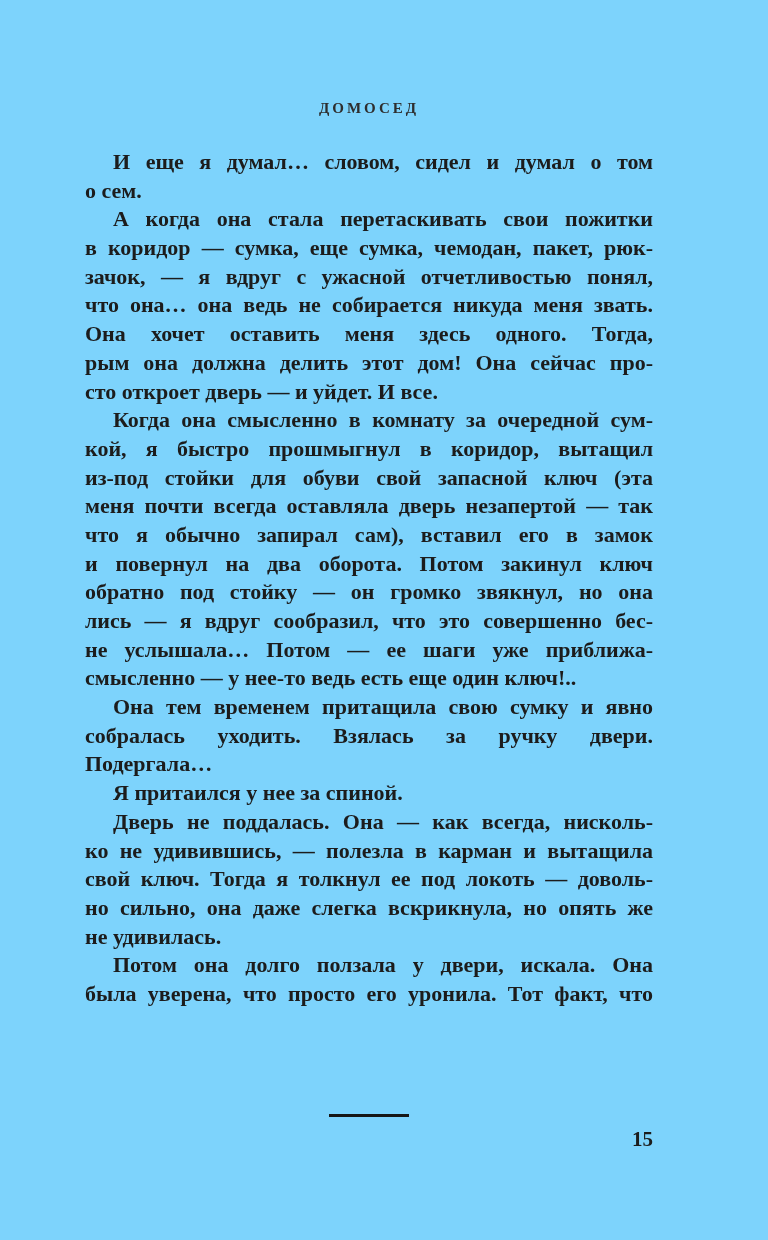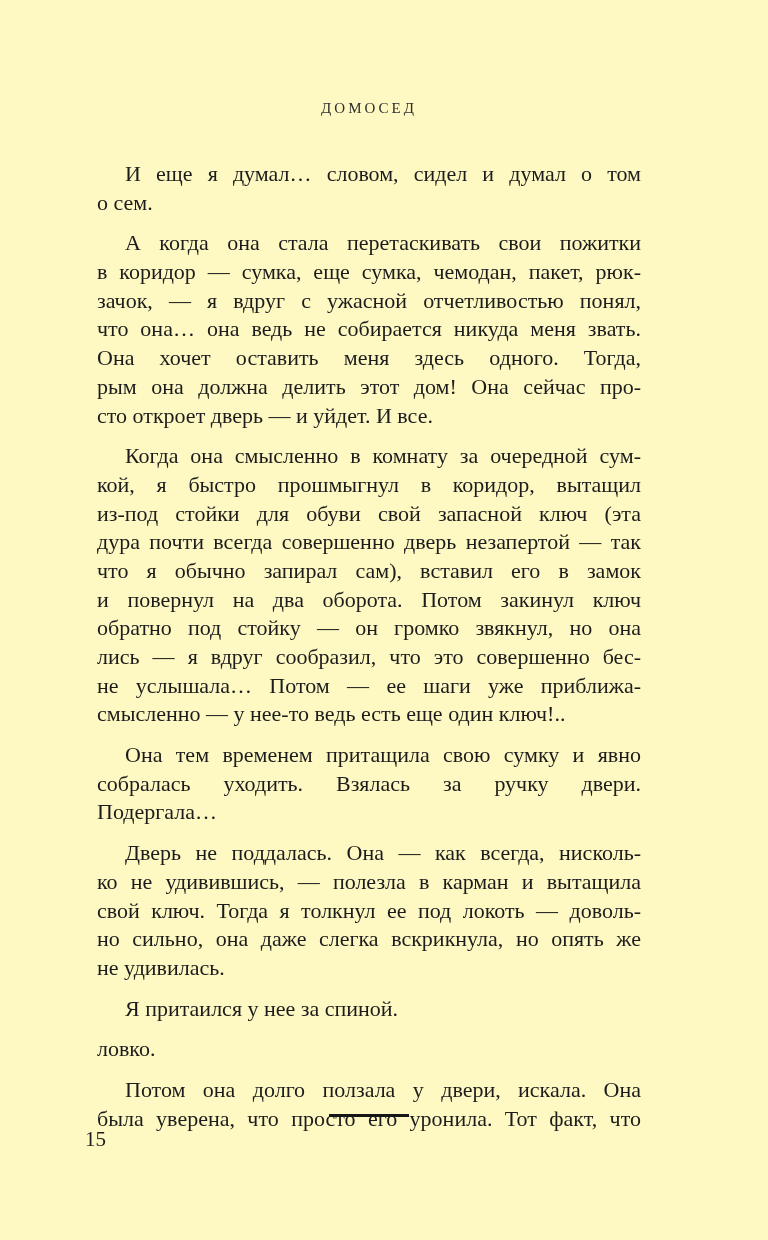--- a/index.html
+++ b/index.html
@@ -4,45 +4,46 @@
 <style>
   html, body {
     margin: 0;
     padding: 0;
     background: #ffffff;
   }
   .page {
     position: relative;
     width: 768px;
     height: 1240px;
-    background: #fef9c3;
+    background: #7dd3fc;
     font-family: "Liberation Serif", "DejaVu Serif", serif;
     color: #1c1c1c;
     overflow: hidden;
+    font-weight: bold;
   }
   .running-head {
     position: absolute;
     top: 99px;
     left: 85px;
     width: 568px;
     text-align: center;
     font-size: 15px;
     line-height: 19px;
     letter-spacing: 3px;
     color: #2e2e2e;
   }
   .text-block {
     position: absolute;
     top: 148px;
     left: 85px;
     width: 568px;
     font-size: 22px;
   }
   .paragraph {
-    margin: 12px;
+    margin: 0;
     padding: 0;
   }
   .line {
     height: 28.7px;
     line-height: 28.7px;
     overflow: hidden;
     text-align: justify;
     text-align-last: justify;
     white-space: normal;
   }
@@ -58,21 +59,21 @@
     left: 329px;
     width: 80px;
     height: 3px;
     background: #161616;
   }
   .page-number {
     position: absolute;
     top: 1125px;
     left: 85px;
     width: 568px;
-    text-align: left;
+    text-align: right;
     font-size: 21px;
     line-height: 28px;
     color: #1c1c1c;
   }
 </style>
 </head>
 <body>
 
 <div class="page">
   <div class="running-head">ДОМОСЕД</div>
@@ -88,45 +89,44 @@
         <div class="line">зачок, — я вдруг с ужасной отчетливостью понял,</div>
         <div class="line">что она… она ведь не собирается никуда меня звать.</div>
         <div class="line">Она хочет оставить меня здесь одного. Тогда,</div>
         <div class="line">рым она должна делить этот дом! Она сейчас про-</div>
         <div class="line endline">сто откроет дверь — и уйдет. И все.</div>
       </div>
       <div class="paragraph">
         <div class="line first">Когда она смысленно в комнату за очередной сум-</div>
         <div class="line">кой, я быстро прошмыгнул в коридор, вытащил</div>
         <div class="line">из-под стойки для обуви свой запасной ключ (эта</div>
-        <div class="line">дура почти всегда совершенно дверь незапертой — так</div>
+        <div class="line">меня почти всегда оставляла дверь незапертой — так</div>
         <div class="line">что я обычно запирал сам), вставил его в замок</div>
         <div class="line">и повернул на два оборота. Потом закинул ключ</div>
         <div class="line">обратно под стойку — он громко звякнул, но она</div>
         <div class="line">лись — я вдруг сообразил, что это совершенно бес-</div>
         <div class="line">не услышала… Потом — ее шаги уже приближа-</div>
         <div class="line endline">смысленно — у нее-то ведь есть еще один ключ!..</div>
       </div>
       <div class="paragraph">
         <div class="line first">Она тем временем притащила свою сумку и явно</div>
         <div class="line">собралась уходить. Взялась за ручку двери.</div>
         <div class="line endline">Подергала…</div>
       </div>
       <div class="paragraph">
+        <div class="line first endline">Я притаился у нее за спиной.</div>
+      </div>
+      <div class="paragraph">
         <div class="line first">Дверь не поддалась. Она — как всегда, нисколь-</div>
         <div class="line">ко не удивившись, — полезла в карман и вытащила</div>
         <div class="line">свой ключ. Тогда я толкнул ее под локоть — доволь-</div>
         <div class="line">но сильно, она даже слегка вскрикнула, но опять же</div>
         <div class="line endline">не удивилась.</div>
       </div>
       <div class="paragraph">
-        <div class="line first endline">Я притаился у нее за спиной.</div>
-      </div>
-      <div class="paragraph">
-        <div class="line endline">ловко.</div>
       </div>
       <div class="paragraph">
         <div class="line first">Потом она долго ползала у двери, искала. Она</div>
         <div class="line">была уверена, что просто его уронила. Тот факт, что</div>
       </div>
     </div>
 
   <div class="footer-divider"></div>
 
   <div class="page-number">15</div>

